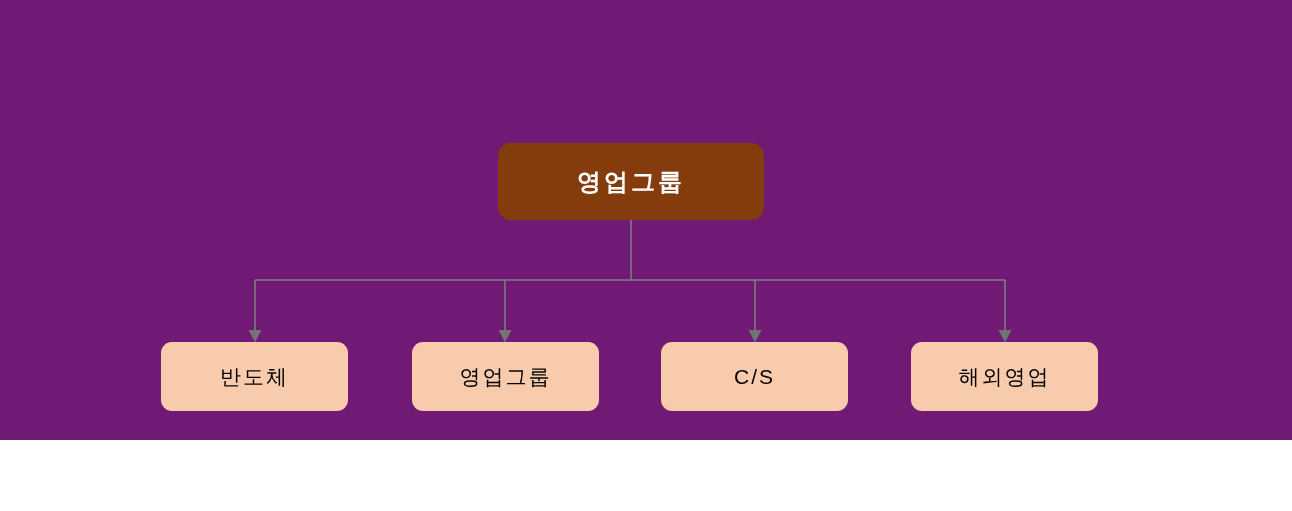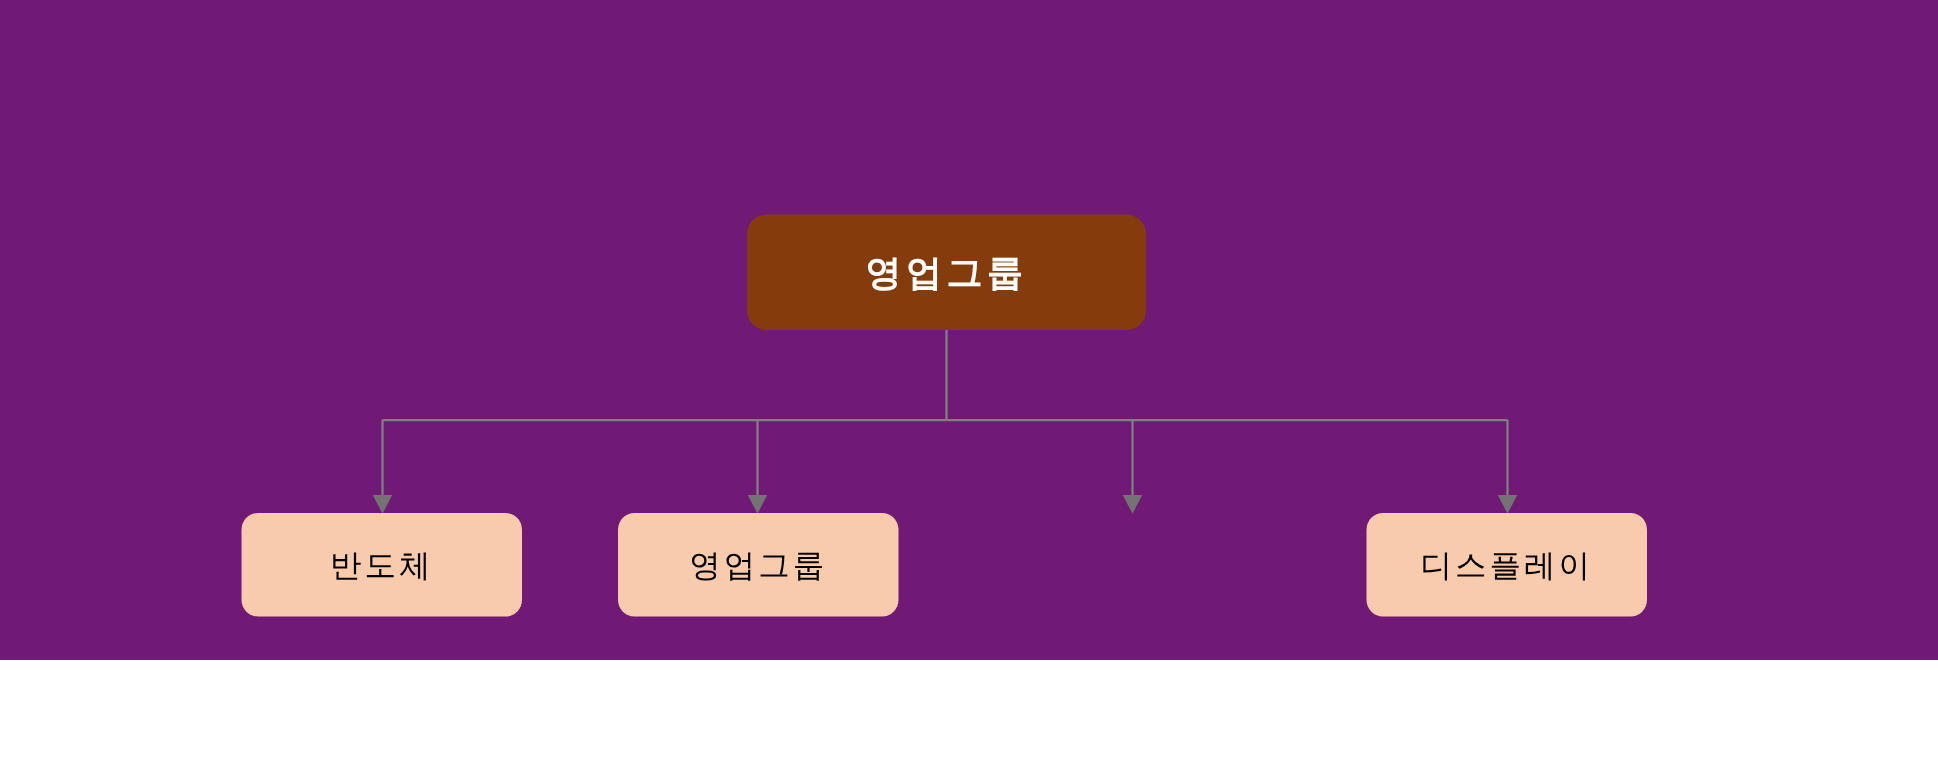--- a/index.html
+++ b/index.html
@@ -88,18 +88,21 @@
   </div>
 
   <div class="node node-child" id="child-1" style="background-color: rgb(248, 203, 173); color: rgb(0, 0, 0);">
     <span class="node-label">반도체</span>
   </div>
 
   <div class="node node-child" id="child-2" style="background-color: rgb(248, 203, 173); color: rgb(0, 0, 0);">
     <span class="node-label">영업그룹</span>
   </div>
 
+  <div class="node node-child" id="child-3" style="background-color: rgb(248, 203, 173); color: rgb(0, 0, 0);">
+    <span class="node-label">C/S</span>
+  </div>
 
   <div class="node node-child" id="child-4" style="background-color: rgb(248, 203, 173); color: rgb(0, 0, 0);">
-    <span class="node-label">디스플레이</span>
+    <span class="node-label">해외영업</span>
   </div>
 
 </div>
 
 </body></html>

